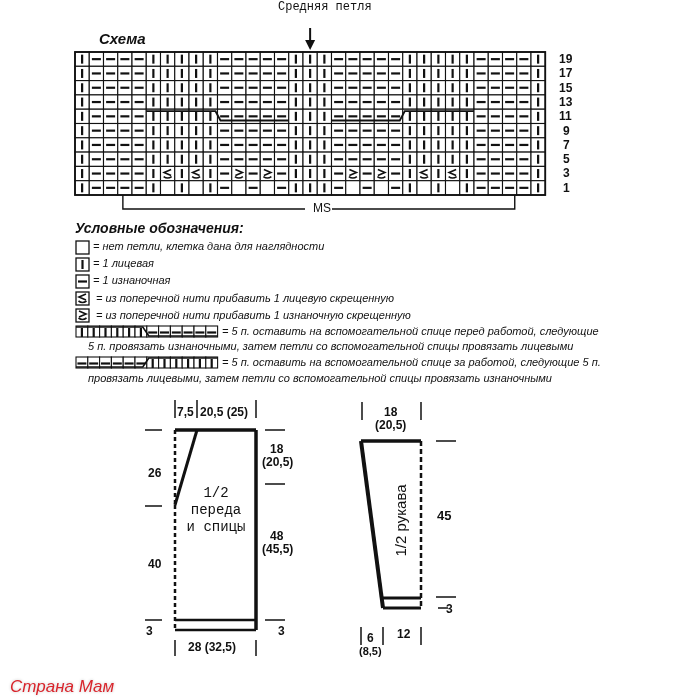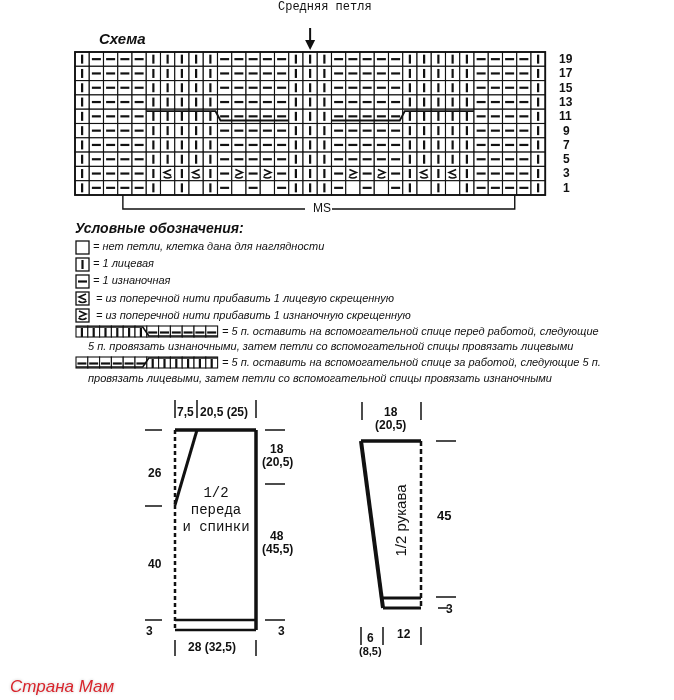--- a/index.html
+++ b/index.html
@@ -848,21 +848,21 @@
 <div class="dim" style="left:146px;top:624px;">3</div>
 <div class="dim" style="left:270px;top:442px;">18</div>
 <div class="dim" style="left:262px;top:455px;">(20,5)</div>
 <div class="dim" style="left:270px;top:529px;">48</div>
 <div class="dim" style="left:262px;top:542px;text-align:center;">(45,5)</div>
 <div class="dim" style="left:278px;top:624px;">3</div>
 <div class="dim" style="left:188px;top:640px;">28 (32,5)</div>
 <div class="piece-label" style="left:180px;top:485px;width:72px;font-family:Liberation Mono, monospace;">
   <div>1/2</div>
   <div>переда</div>
-  <div>и спинки</div>
+  <div>и спицы</div>
 </div>
 
 <div class="dim" style="left:384px;top:405px;">18</div>
 <div class="dim" style="left:375px;top:418px;">(20,5)</div>
 <div class="dim" style="left:437px;top:508px;font-size:13px;text-align:center;">45</div>
 <div class="dim" style="left:446px;top:602px;">3</div>
 <div class="dim" style="left:367px;top:631px;">6</div>
 <div class="dim" style="left:359px;top:645px;font-size:11px;">(8,5)</div>
 <div class="dim" style="left:397px;top:627px;">12</div>
 <div class="piece-label" style="left:345px;top:512px;width:110px;transform:rotate(-90deg);font-size:15px;">1/2 рукава</div>

